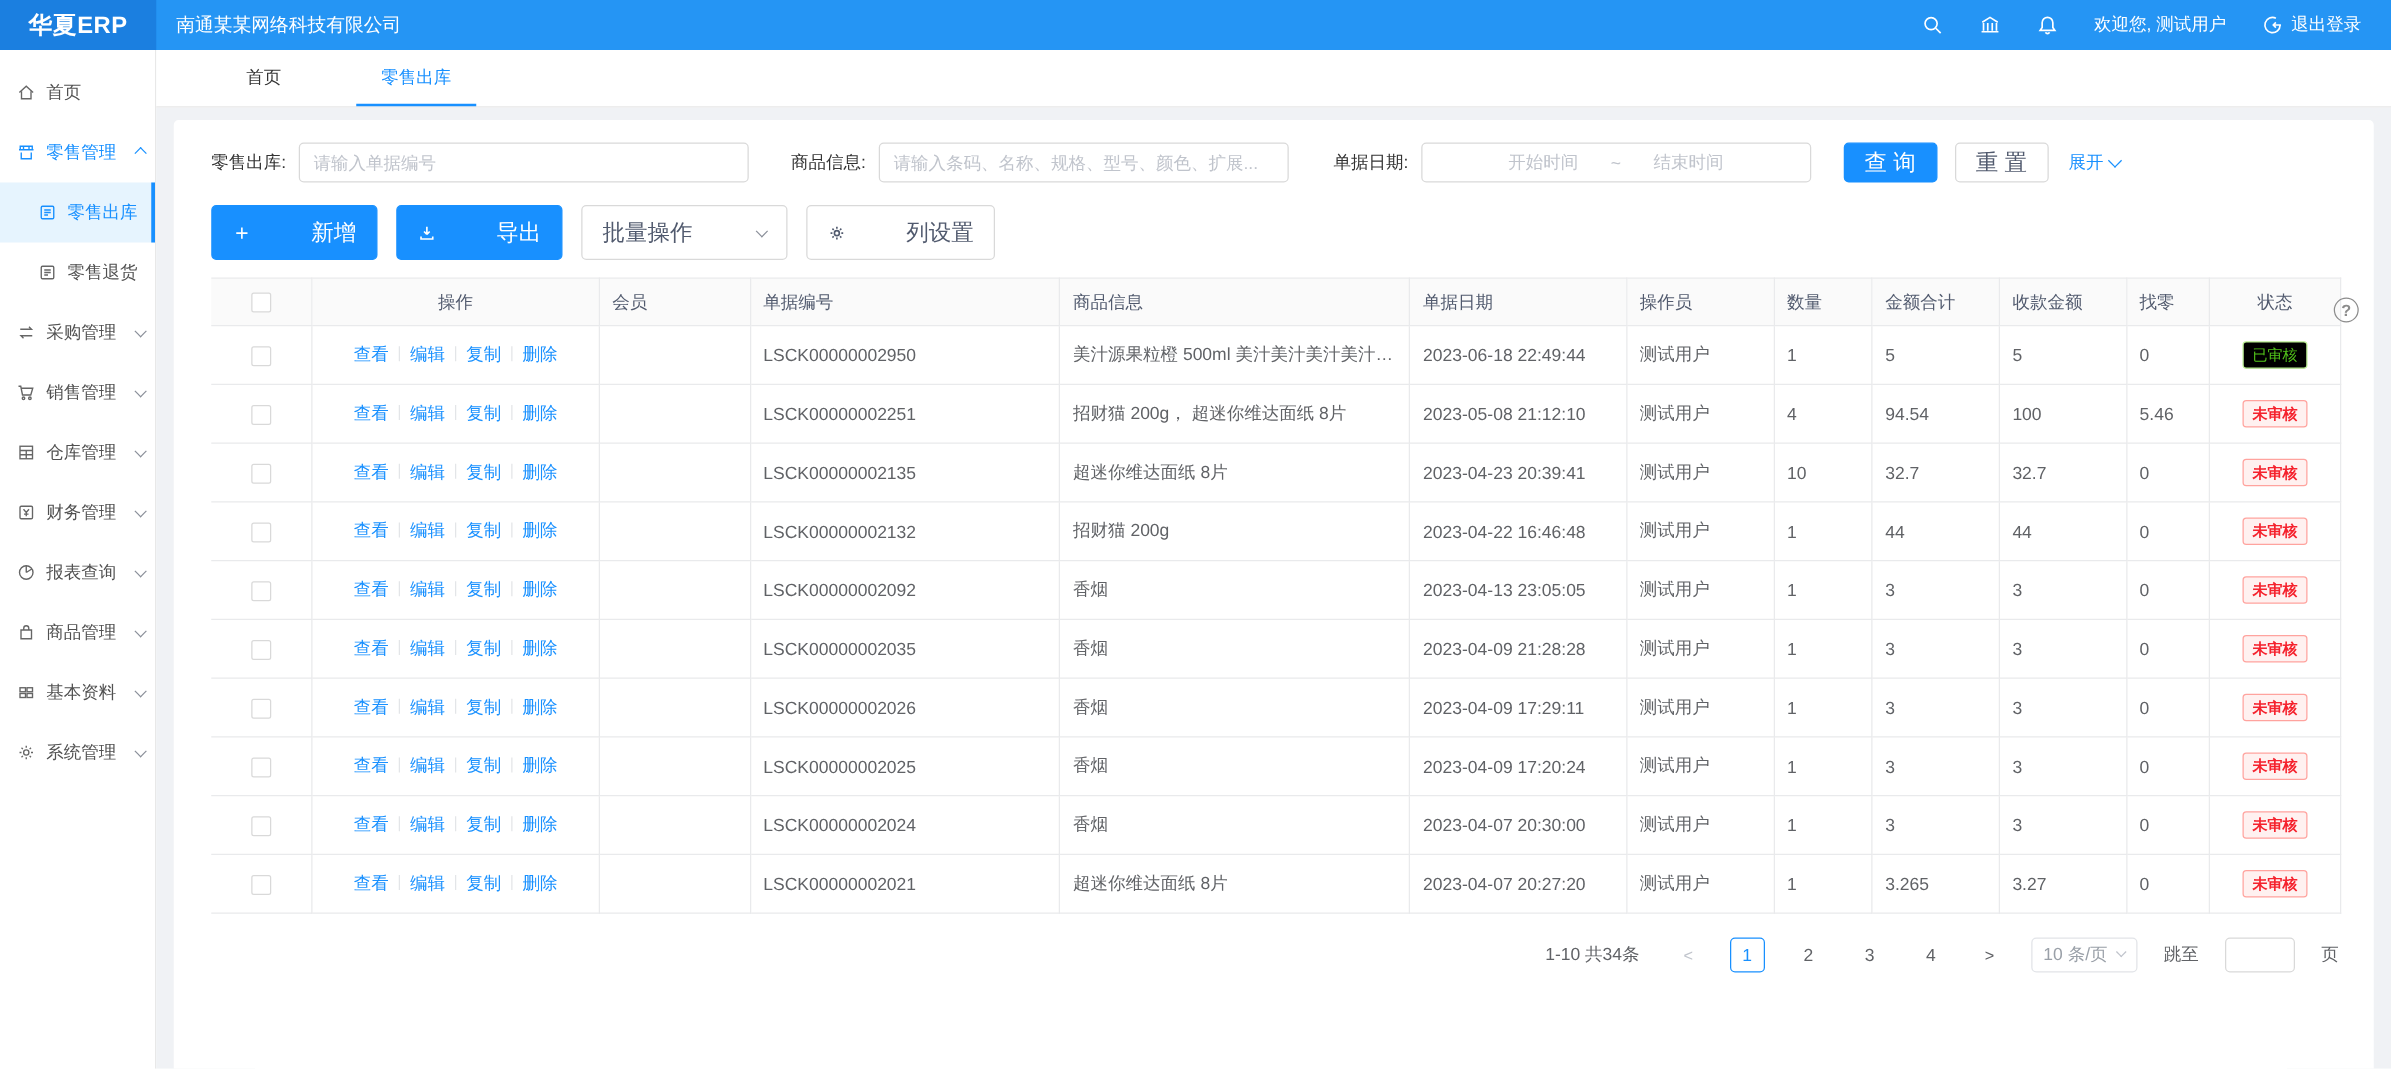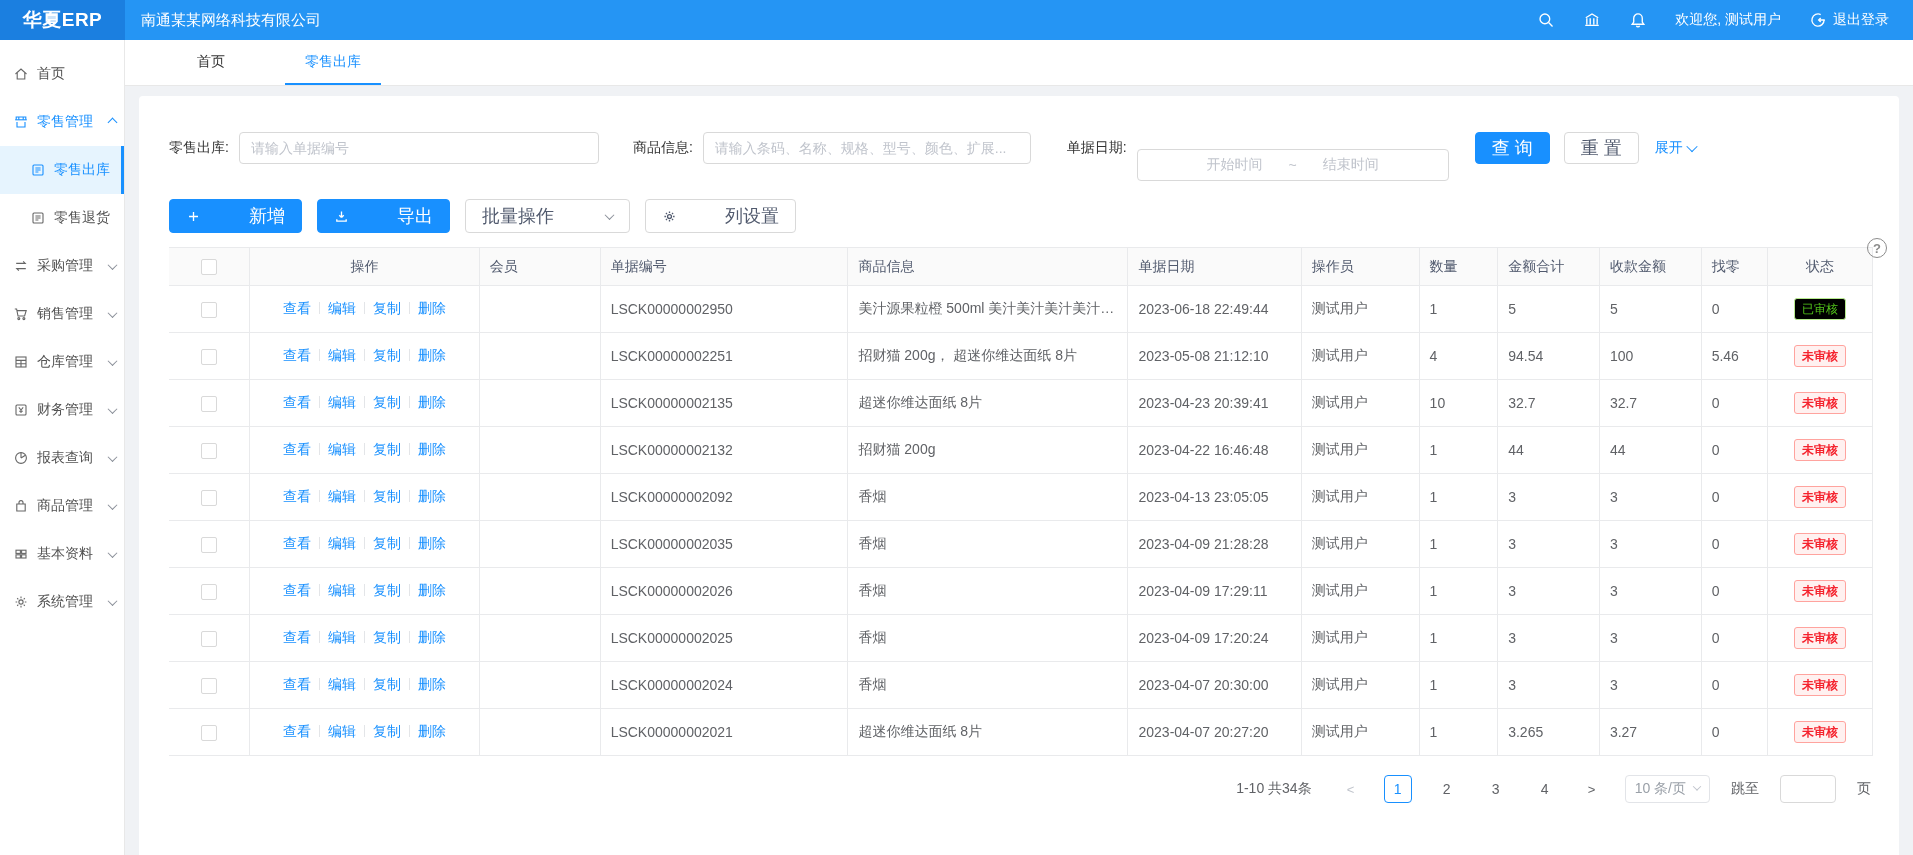--- a/index.html
+++ b/index.html
@@ -39,30 +39,30 @@
   .content { flex:1; padding:10px 14px 0; min-height:0; }
   .card { background:#fff; border-radius:4px 4px 0 0; height:100%; padding:18px 26px 0 30px; position:relative; }
 
   
   .filters { display:flex; align-items:center; color:#333; }
   .flabel { margin-right:10px; white-space:nowrap; }
   .tinput { height:32px; border:1px solid #d9d9d9; border-radius:4px; padding:0 11px; font-size:14px; color:#555; outline:none; font-family:inherit; }
   .tinput::placeholder { color:#c0c4cc; }
   .inp-bill { width:360px; margin-right:34px; }
   .inp-prod { width:328px; margin-right:36px; }
-  .daterange { width:312px; height:32px; border:1px solid #d9d9d9; border-radius:4px; display:flex; align-items:center; justify-content:center; gap:26px; color:#c0c4cc; margin-right:26px; cursor:text;margin-top:35px; }
+  .daterange { width:312px; height:32px; border:1px solid #d9d9d9; border-radius:4px; display:flex; align-items:center; justify-content:center; gap:26px; color:#c0c4cc; margin-right:26px; cursor:text; }
   .btn { height:32px; border-radius:4px; border:1px solid #d9d9d9; background:#fff; color:#515a6e; font-size:18px; font-family:inherit; padding:0 16px; cursor:pointer; display:inline-flex; align-items:center; gap:6px; }
   .btn-primary { background:#1890ff; border-color:#1890ff; color:#fff; }
   .gap8 { margin-right:14px; }
   .expand { color:#1890ff; display:flex; align-items:center; gap:5px; margin-left:16px; cursor:pointer; }
   .expand .chev { border-color:#1890ff; width:8px; height:8px; }
 
   
   .toolbar { margin-top:18px; display:flex; gap:15px; }
-  .toolbar .btn { height:34px;gap:48px; }
+  .toolbar .btn { height:44px;gap:48px; }
   .btn svg { width:15px; height:15px; stroke:currentColor; fill:none; stroke-width:1.4; }
   .help { position:absolute; top:142px; right:12px; width:20px; height:20px; border:1.5px solid #8c8c8c; border-radius:50%; color:#8c8c8c; display:flex; align-items:center; justify-content:center; font-size:13px; font-weight:bold; cursor:pointer; }
 
   
   table { width:100%; margin-top:14px; border-collapse:collapse; table-layout:fixed; color:#606266; }
   th,td { border:1px solid #e9eaec; padding:0 10px; font-weight:normal; text-align:left; overflow:hidden; white-space:nowrap; text-overflow:ellipsis; }
   thead th { height:38px; background:#fafafa; color:#515a6e; }
   tbody td { height:47px; background:#fff; }
   table tr > *:first-child { border-left:none; }
   .c-center { text-align:center; }

